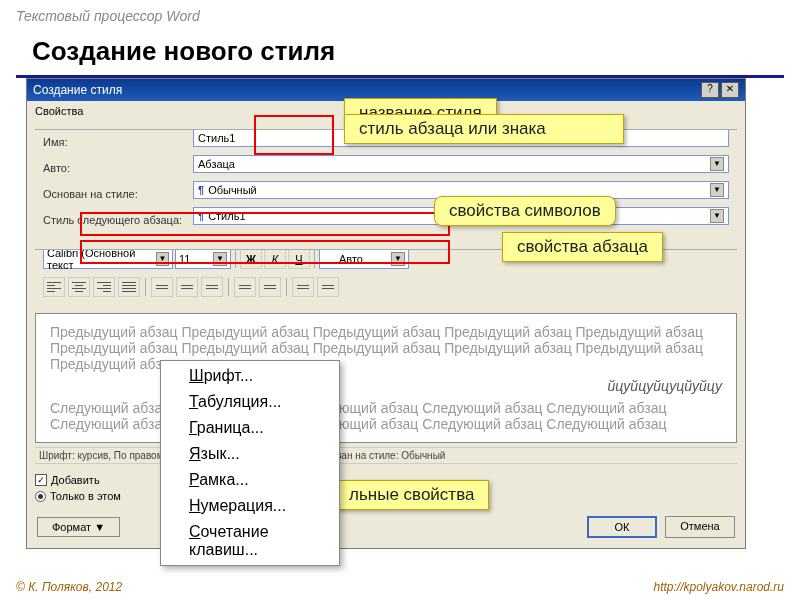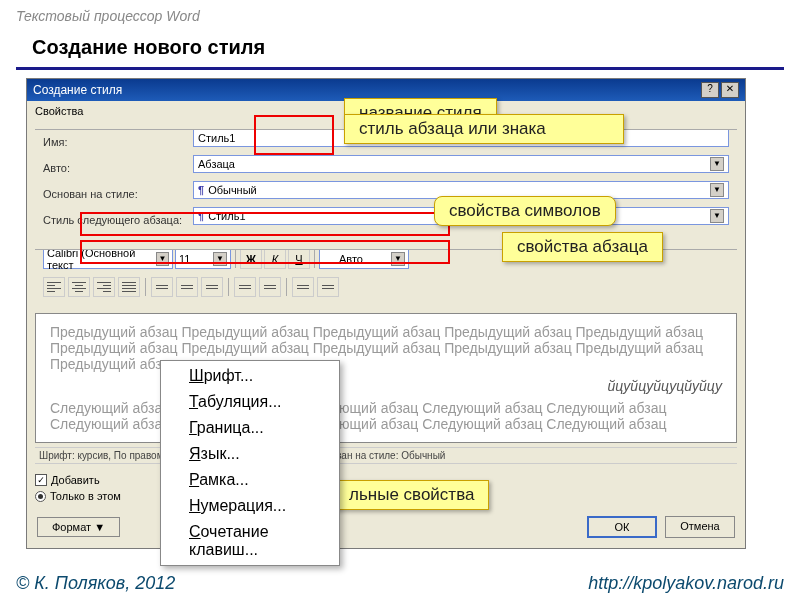--- a/index.html
+++ b/index.html
@@ -1,18 +1,18 @@
 <!DOCTYPE html>
 <html><head>
 <meta charset="utf-8">
 <style>
 * { box-sizing: border-box; margin: 0; padding: 0; }
 body { font-family: Arial, sans-serif; background: #fff; width: 800px; height: 600px; position: relative; overflow: hidden; }
 .slide-header { padding: 8px 16px; color: #888; font-style: italic; font-size: 14px; }
-.slide-title { font-size: 20px; font-weight: bold; padding: 4px 16px 8px; border-bottom: 3px solid #1a1a8a; margin: 0 16px; }
+.slide-title { font-size: 26px; font-weight: bold; padding: 4px 16px 8px; border-bottom: 3px solid #1a1a8a; margin: 0 16px; }
 .dialog { position: absolute; top: 78px; left: 26px; width: 720px; background: #ece9d8; border: 1px solid #7a7a7a; }
 .titlebar { background: linear-gradient(to bottom, #0a3a8f, #1e5bb8); color: #fff; font-size: 12px; padding: 3px 6px; display: flex; justify-content: space-between; align-items: center; }
 .titlebar-btns { display: flex; gap: 2px; }
 .titlebar-btn { width: 18px; height: 16px; background: #d4d0c8; border: 1px solid #555; font-size: 10px; line-height: 12px; text-align: center; color: #000; }
 .group-label { font-size: 11px; color: #000; padding: 4px 8px 2px; }
 .group-box { margin: 2px 8px 6px; padding: 4px 0 6px; position: relative; }
 .group-box::before { content: ''; position: absolute; top: 8px; left: 0; right: 0; height: 1px; background: #aaa; }
 .form-row { display: flex; align-items: center; padding: 3px 8px; font-size: 11px; }
 .form-label { width: 150px; color: #333; margin-top: 8px; }
 .form-input { flex: 1; background: #fff; border: 1px solid #7a96df; padding: 2px 4px; font-size: 11px; height: 18px; }
@@ -39,21 +39,21 @@
 .radio { width: 11px; height: 11px; border: 1px solid #555; border-radius: 50%; background: #fff; display: flex; align-items: center; justify-content: center; }
 .radio.checked::after { content: ''; width: 5px; height: 5px; background: #333; border-radius: 50%; }
 .dialog-btns { display: flex; gap: 0; padding: 6px 10px 10px; justify-content: space-between; align-items: center; }
 .btn { padding: 3px 14px; font-size: 11px; background: #ece9d8; border: 1px solid #888; cursor: pointer; }
 .btn.default { border: 2px solid #3a6ac8; }
 .callout { position: absolute; background: #ffff99; border: 1px solid #c9a000; padding: 4px 14px; font-size: 17px; color: #222; box-shadow: 2px 2px 4px rgba(0,0,0,0.3); z-index: 10; }
 .highlight-red { position: absolute; border: 2px solid #e00; z-index: 5; pointer-events: none; }
 .context-menu { position: absolute; background: #fff; border: 1px solid #888; box-shadow: 3px 3px 6px rgba(0,0,0,0.3); z-index: 20; font-size: 16px; padding: 2px 0; width: 180px; }
 .menu-item { padding: 4px 16px 4px 28px; cursor: pointer; }
 .menu-item u { text-decoration: underline; }
-.footer { position: absolute; bottom: 6px; left: 0; right: 0; display: flex; justify-content: space-between; padding: 0 16px; font-size: 18px; color: #0c4a6e; font-style: italic; }
+.footer { position: absolute; bottom: 6px; left: 0; right: 0; display: flex; justify-content: space-between; padding: 0 16px; font-size: 12px; color: #a16207; font-style: italic; }
 </style>
 </head>
 <body>
 
 <div class="slide-header">Текстовый процессор Word</div>
 <div class="slide-title">Создание нового стиля</div>
 
 <div class="dialog">
   <div class="titlebar">
     <span>Создание стиля</span>

